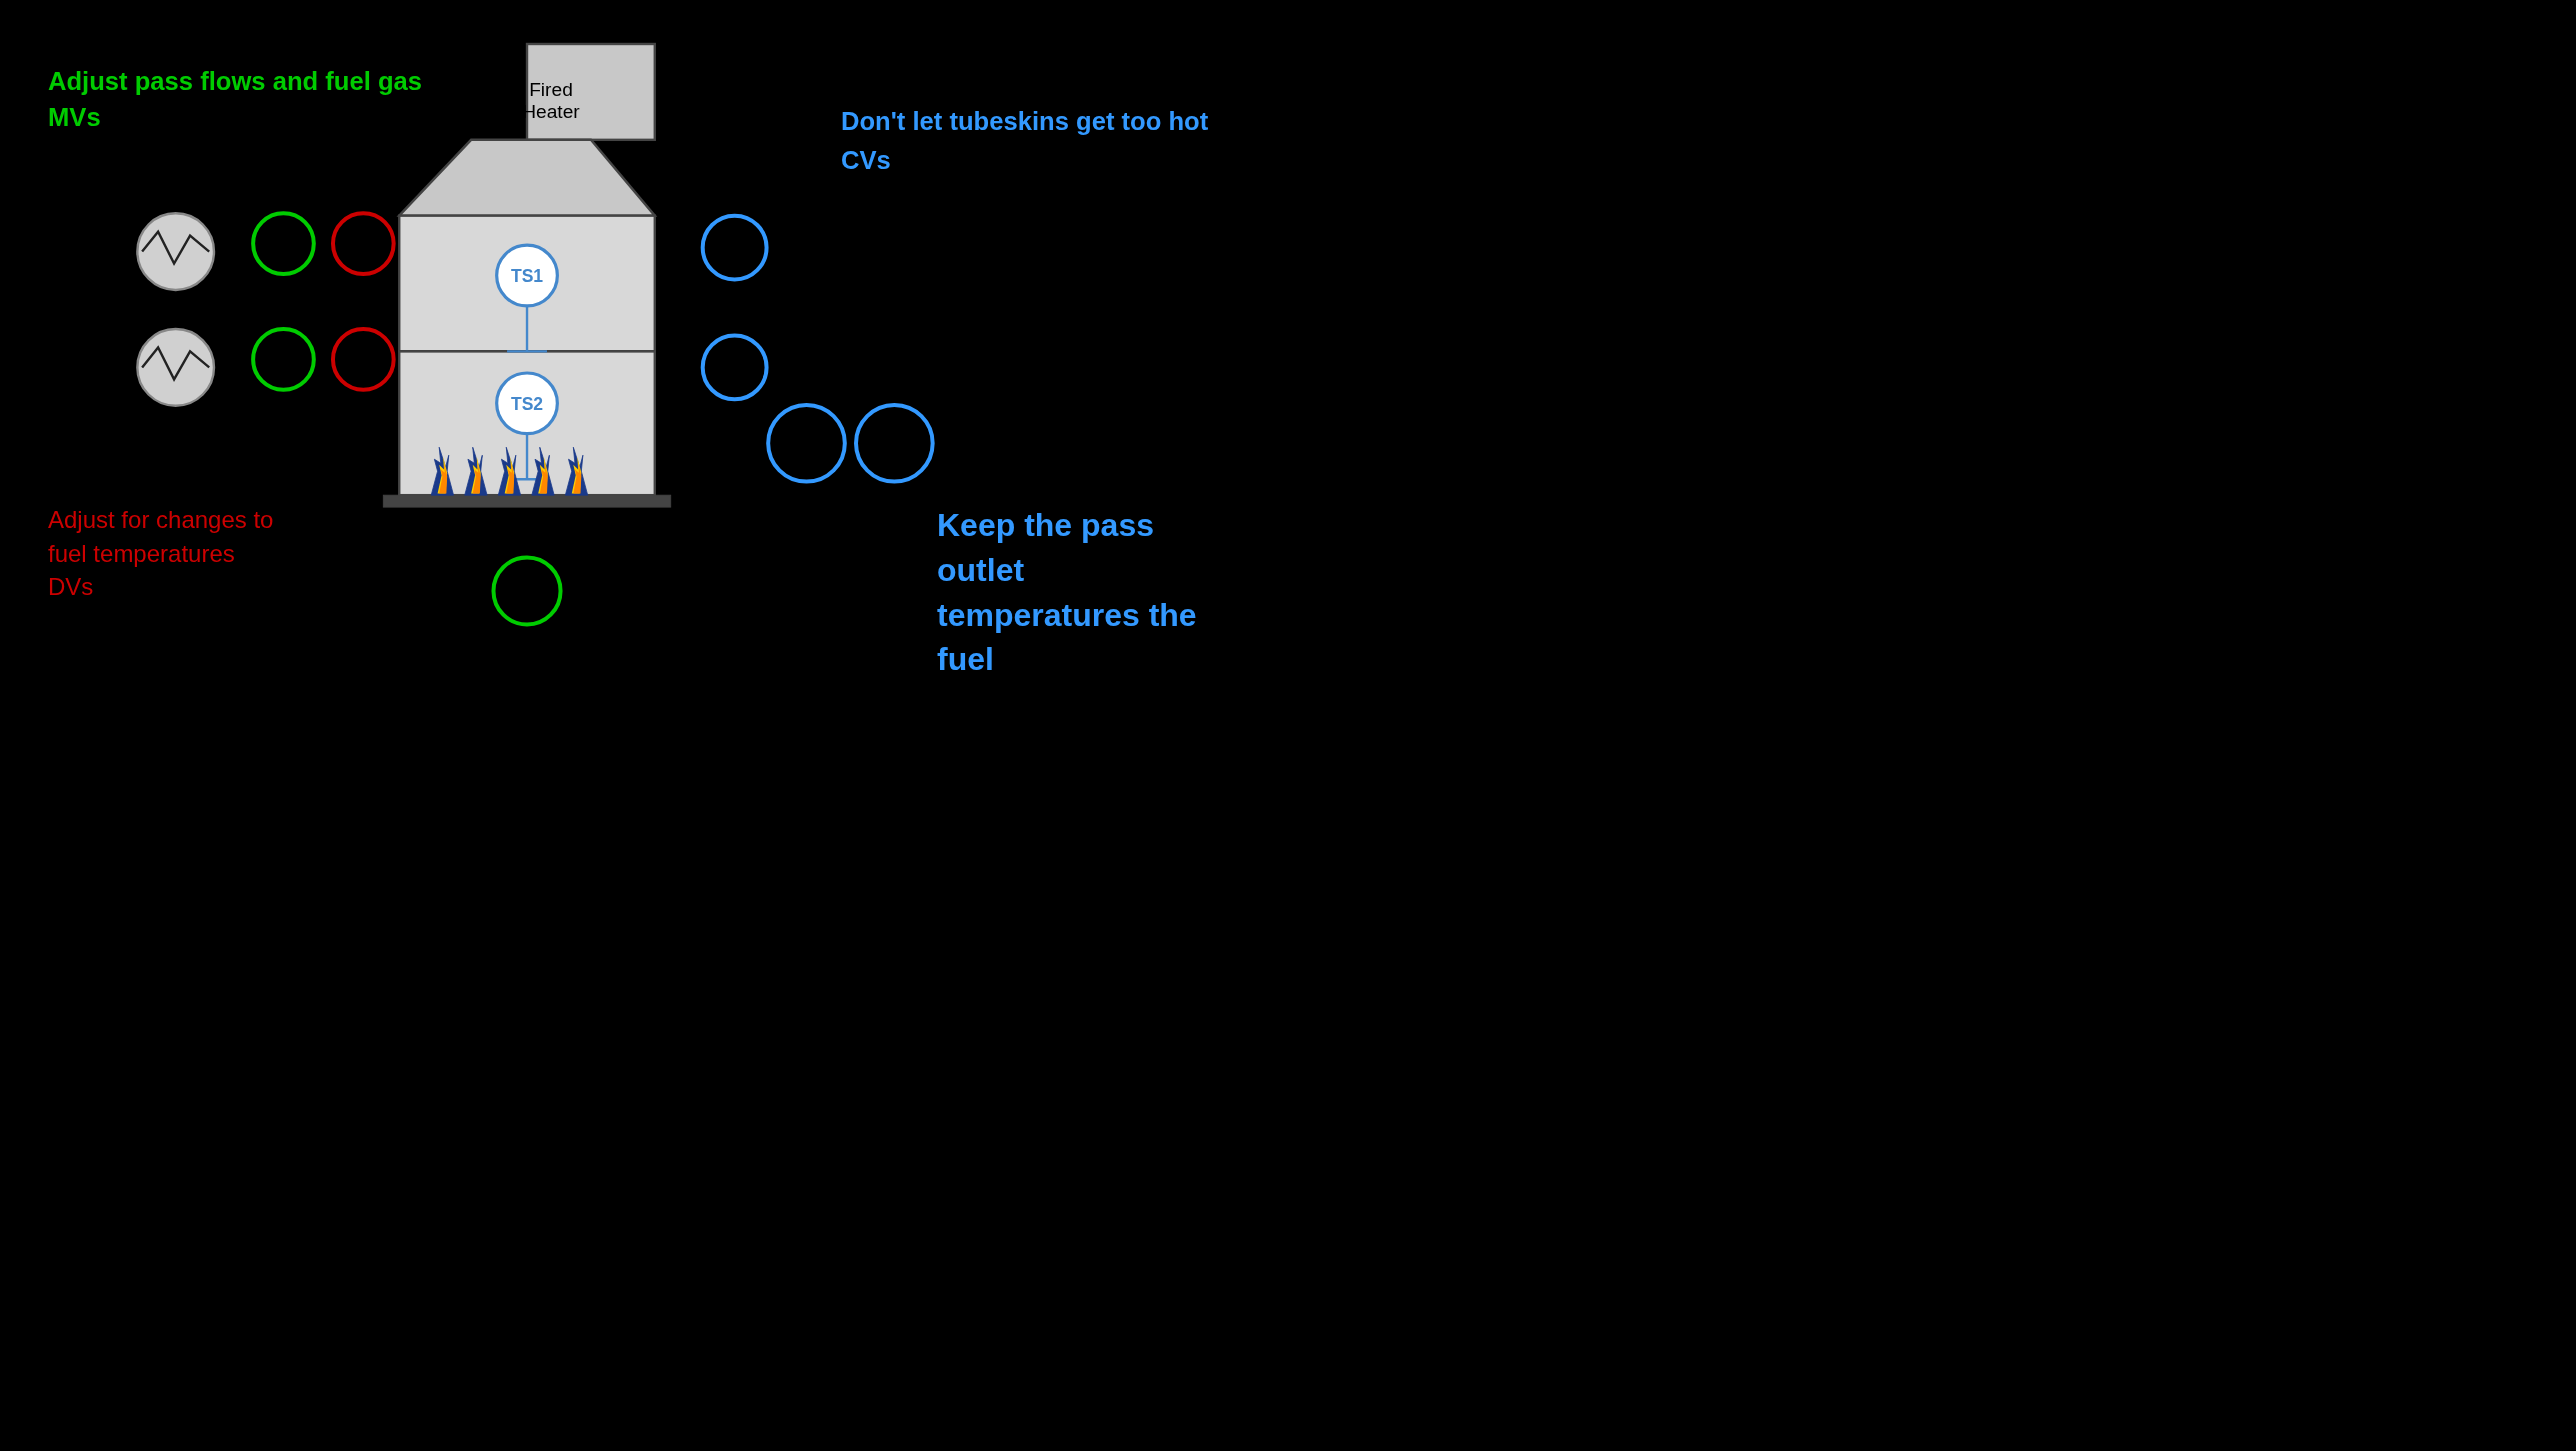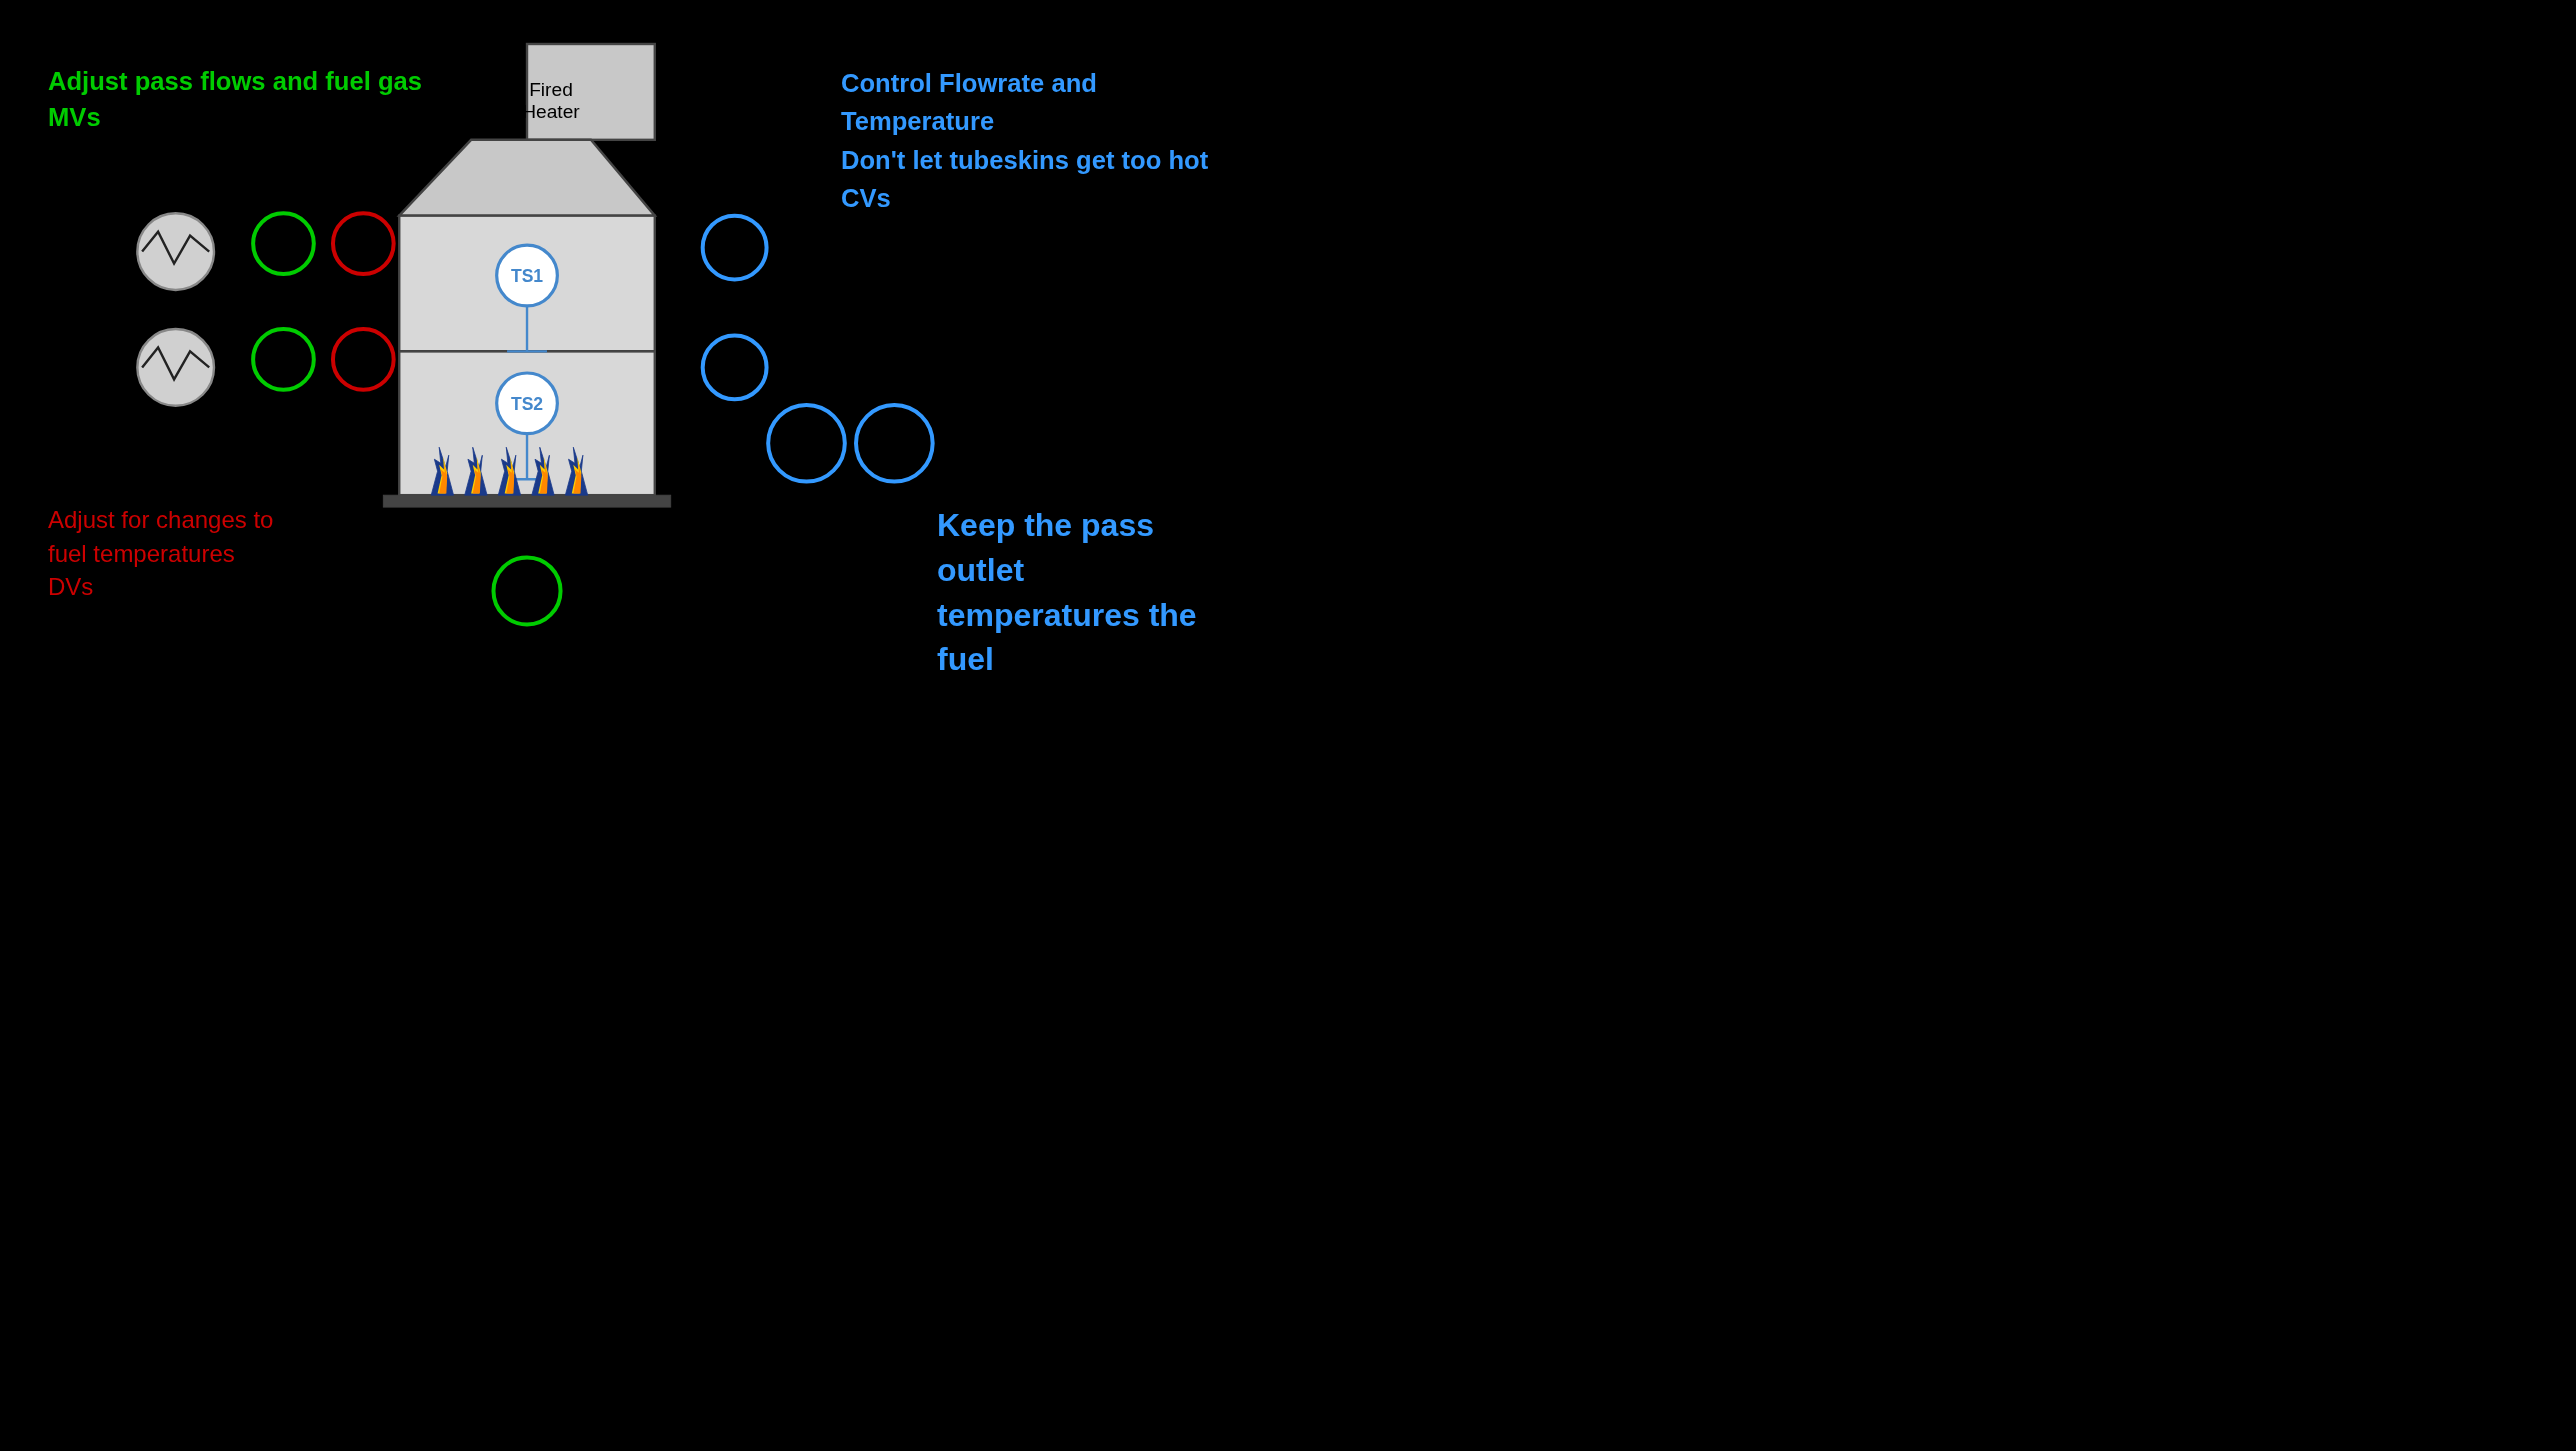--- a/index.html
+++ b/index.html
@@ -77,21 +77,21 @@
     <span>MVs</span>
   </div>
 
   <div class="left-dv-text">
     <span>Adjust for changes to</span><br>
     <span>fuel temperatures</span><br>
     <span>DVs</span>
   </div>
 
   <div class="right-cv-text">
-    <span>Control Flowrate and Temperature</span><br>
+    <br>
     <span>Don't let tubeskins get too hot</span><br>
     <span>CVs</span>
   </div>
 
   <div class="right-keep-text">
     <span>Keep the pass outlet</span><br>
     <span>temperatures the fuel</span>
   </div>
 
   <svg width="1288" height="726" viewBox="0 0 1613 909" style="position:absolute;top:0;left:0;">

